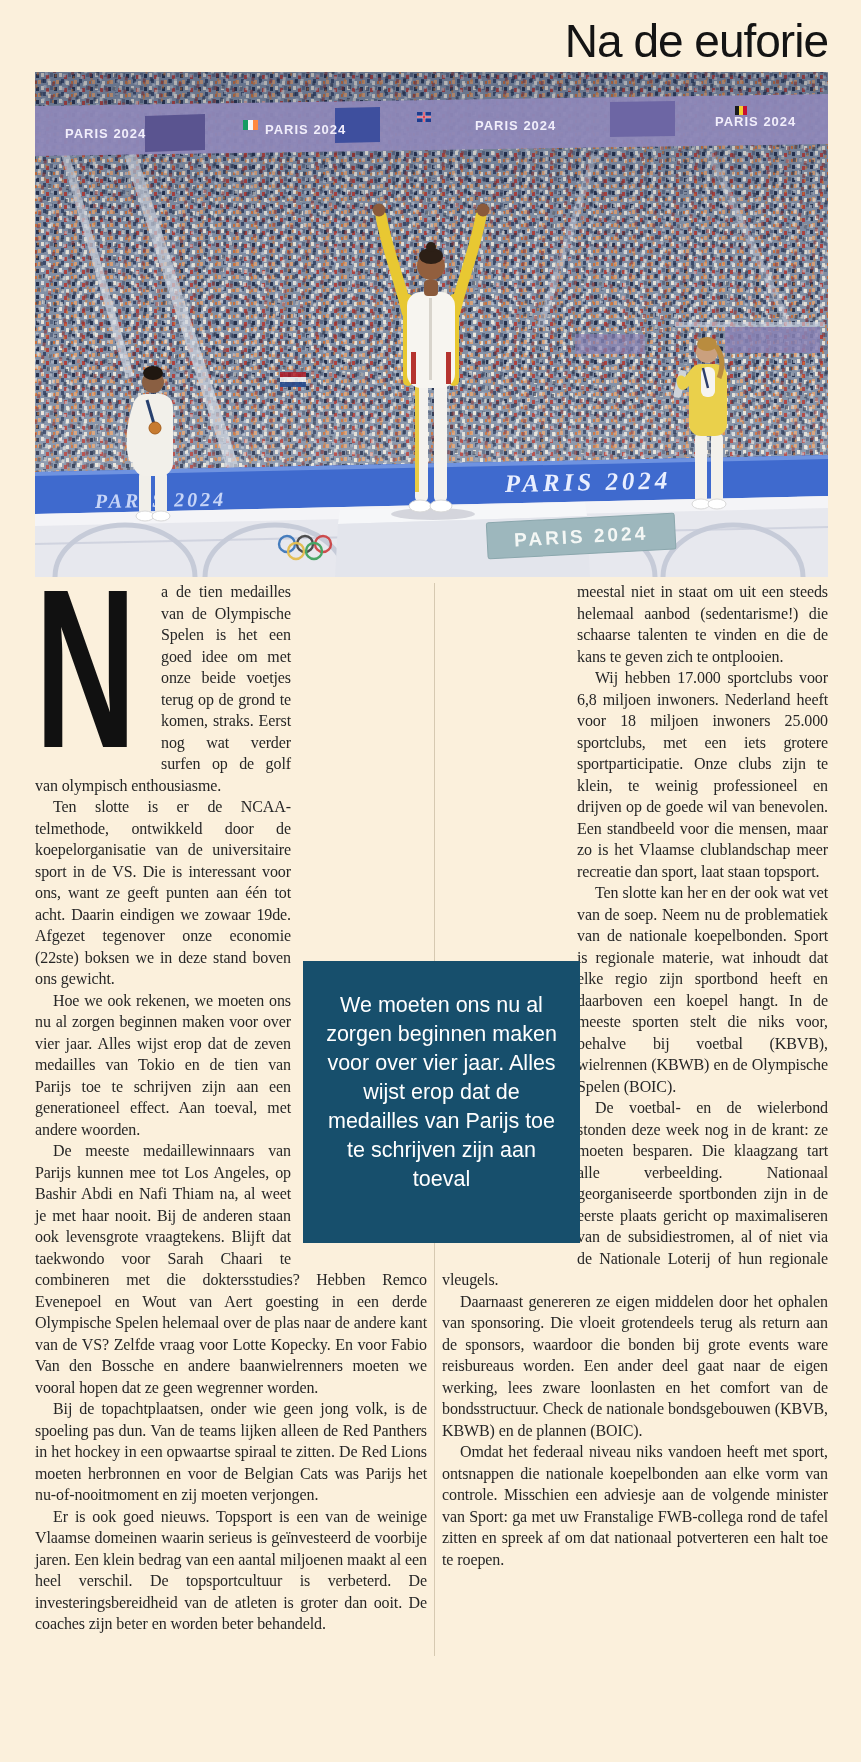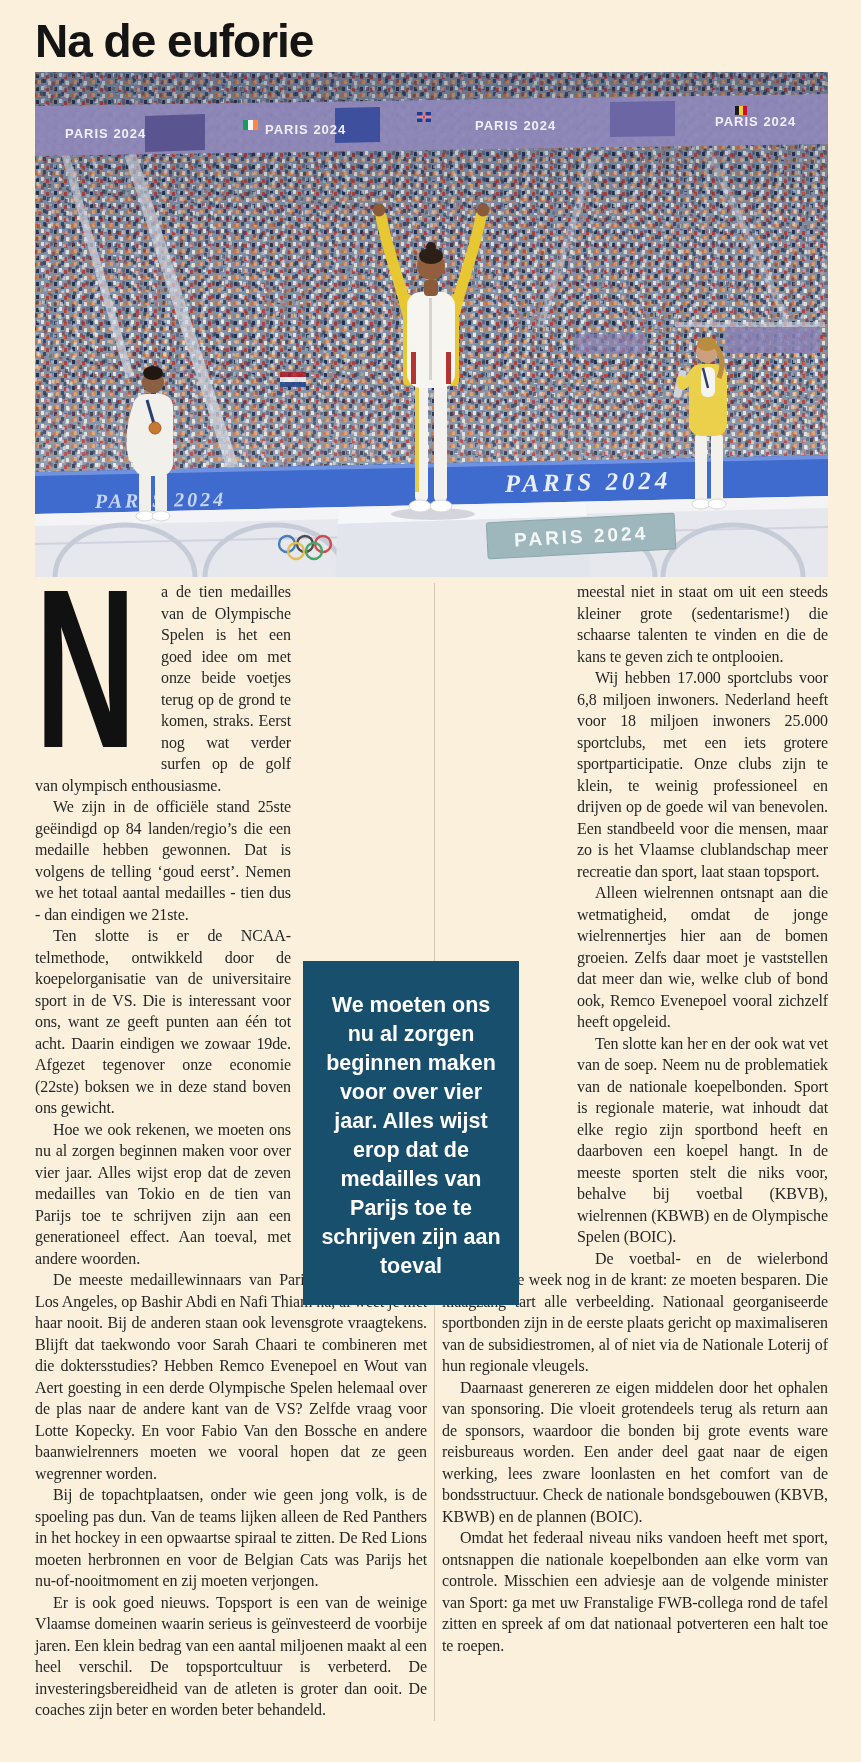--- a/index.html
+++ b/index.html
@@ -7,23 +7,23 @@
   body {
     width:861px; min-height:1762px;
     font-family:"Liberation Serif", serif;
     color:#262626;
     position:relative;
   }
   .content { padding:0 33px 24px 35px; }
 
   
   .headline {
-    text-align:left;
-    font-family:"Liberation Sans", sans-serif;
-    font-weight:700;
+    text-align:right;
+    font-family:"Liberation Sans", sans-serif;
+    font-weight:400;
     font-size:46px;
     letter-spacing:-1px;
     color:#141414;
     padding-top:14px;
     height:72px;
   }
 
   
   figure.photo { width:728px; }
   figure.photo svg { display:block; width:793px; height:505px; }
@@ -74,25 +74,25 @@
   }
 
   
   .qspace-l { float:right; clear:right; width:136px; height:298px; margin-top:374px; }
   .qspace-r { float:left;  clear:left;  width:135px; height:298px; margin-top:374px; }
 
   
   .pullquote {
     position:absolute;
     left:268px; top:380px;
-    width:216px; min-height:282px;
+    width:277px; min-height:282px;
     background:#174f6c;
     color:#ffffff;
     font-family:"Liberation Sans", sans-serif;
-    font-weight:700;
+    font-weight:400;
     font-size:21.5px;
     line-height:29px;
     text-align:center;
     padding:30px 15px 24px 15px;
   }
 </style>
 </head>
 <body>
 
 <div class="content">
@@ -262,36 +262,34 @@
       </g>
     </svg>
 
   </figure>
 
   <div class="columns">
 
     <div class="col col-left">
       <div class="qspace-l"></div>
       <p class="para"><span class="dropcap">N</span><span>a de tien medailles van de Olympische Spelen is het een goed idee om met onze beide voetjes terug op de grond te komen, straks. Eerst nog wat verder surfen op de golf van olympisch enthousiasme.</span></p>
-      <p class="para">We zijn in de officiële stand 25ste geëindigd op 84 landen/regio’s die een medaille hebben gewonnen. Dat is volgens de telling ‘goud eerst’. Nemen we het totaal aantal medailles - tien dus - dan eindigen we 21ste.</p>
       <p class="para">Ten slotte is er de NCAA-telmethode, ontwikkeld door de koepelorganisatie van de universitaire sport in de VS. Die is interessant voor ons, want ze geeft punten aan één tot acht. Daarin eindigen we zowaar 19de. Afgezet tegenover onze economie (22ste) boksen we in deze stand boven ons gewicht.</p>
       <p class="para">Hoe we ook rekenen, we moeten ons nu al zorgen beginnen maken voor over vier jaar. Alles wijst erop dat de zeven medailles van Tokio en de tien van Parijs toe te schrijven zijn aan een generationeel effect. Aan toeval, met andere woorden.</p>
       <p class="para">De meeste medaillewinnaars van Parijs kunnen mee tot Los Angeles, op Bashir Abdi en Nafi Thiam na, al weet je met haar nooit. Bij de anderen staan ook levensgrote vraagtekens. Blijft dat taekwondo voor Sarah Chaari te combineren met die doktersstudies? Hebben Remco Evenepoel en Wout van Aert goesting in een derde Olympische Spelen helemaal over de plas naar de andere kant van de VS? Zelfde vraag voor Lotte Kopecky. En voor Fabio Van den Bossche en andere baanwielrenners moeten we vooral hopen dat ze geen wegrenner worden.</p>
       <p class="para">Bij de topachtplaatsen, onder wie geen jong volk, is de spoeling pas dun. Van de teams lijken alleen de Red Panthers in het hockey in een opwaartse spiraal te zitten. De Red Lions moeten herbronnen en voor de Belgian Cats was Parijs het nu-of-nooitmoment en zij moeten verjongen.</p>
       <p class="para">Er is ook goed nieuws. Topsport is een van de weinige Vlaamse domeinen waarin serieus is geïnvesteerd de voorbije jaren. Een klein bedrag van een aantal miljoenen maakt al een heel verschil. De topsportcultuur is verbeterd. De investeringsbereidheid van de atleten is groter dan ooit. De coaches zijn beter en worden beter behandeld.</p>
 
     </div>
 
     <div class="gutter"></div>
 
     <div class="col col-right">
       <div class="qspace-r"></div>
-      <p class="para">meestal niet in staat om uit een steeds kleiner grote (sedentarisme!) die schaarse talenten te vinden en die de kans te geven zich te ontplooien.</p>
+      <p class="para">meestal niet in staat om uit een steeds helemaal aanbod (sedentarisme!) die schaarse talenten te vinden en die de kans te geven zich te ontplooien.</p>
       <p class="para">Wij hebben 17.000 sportclubs voor 6,8 miljoen inwoners. Nederland heeft voor 18 miljoen inwoners 25.000 sportclubs, met een iets grotere sportparticipatie. Onze clubs zijn te klein, te weinig professioneel en drijven op de goede wil van benevolen. Een standbeeld voor die mensen, maar zo is het Vlaamse clublandschap meer recreatie dan sport, laat staan topsport.</p>
-      <p class="para">Alleen wielrennen ontsnapt aan die wetmatigheid, omdat de jonge wielrennertjes hier aan de bomen groeien. Zelfs daar moet je vaststellen dat meer dan wie, welke club of bond ook, Remco Evenepoel vooral zichzelf heeft opgeleid.</p>
       <p class="para">Ten slotte kan her en der ook wat vet van de soep. Neem nu de problematiek van de nationale koepelbonden. Sport is regionale materie, wat inhoudt dat elke regio zijn sportbond heeft en daarboven een koepel hangt. In de meeste sporten stelt die niks voor, behalve bij voetbal (KBVB), wielrennen (KBWB) en de Olympische Spelen (BOIC).</p>
       <p class="para">De voetbal- en de wielerbond stonden deze week nog in de krant: ze moeten besparen. Die klaagzang tart alle verbeelding. Nationaal georganiseerde sportbonden zijn in de eerste plaats gericht op maximaliseren van de subsidiestromen, al of niet via de Nationale Loterij of hun regionale vleugels.</p>
       <p class="para">Daarnaast genereren ze eigen middelen door het ophalen van sponsoring. Die vloeit grotendeels terug als return aan de sponsors, waardoor die bonden bij grote events ware reisbureaus worden. Een ander deel gaat naar de eigen werking, lees zware loonlasten en het comfort van de bondsstructuur. Check de nationale bondsgebouwen (KBVB, KBWB) en de plannen (BOIC).</p>
       <p class="para">Omdat het federaal niveau niks vandoen heeft met sport, ontsnappen die nationale koepelbonden aan elke vorm van controle. Misschien een adviesje aan de volgende minister van Sport: ga met uw Franstalige FWB-collega rond de tafel zitten en spreek af om dat nationaal potverteren een halt toe te roepen.</p>
     </div>
 
     <div class="pullquote">We moeten ons nu al zorgen beginnen maken voor over vier jaar. Alles wijst erop dat de medailles van Parijs toe te schrijven zijn aan toeval</div>
 
   </div>
 </div>

